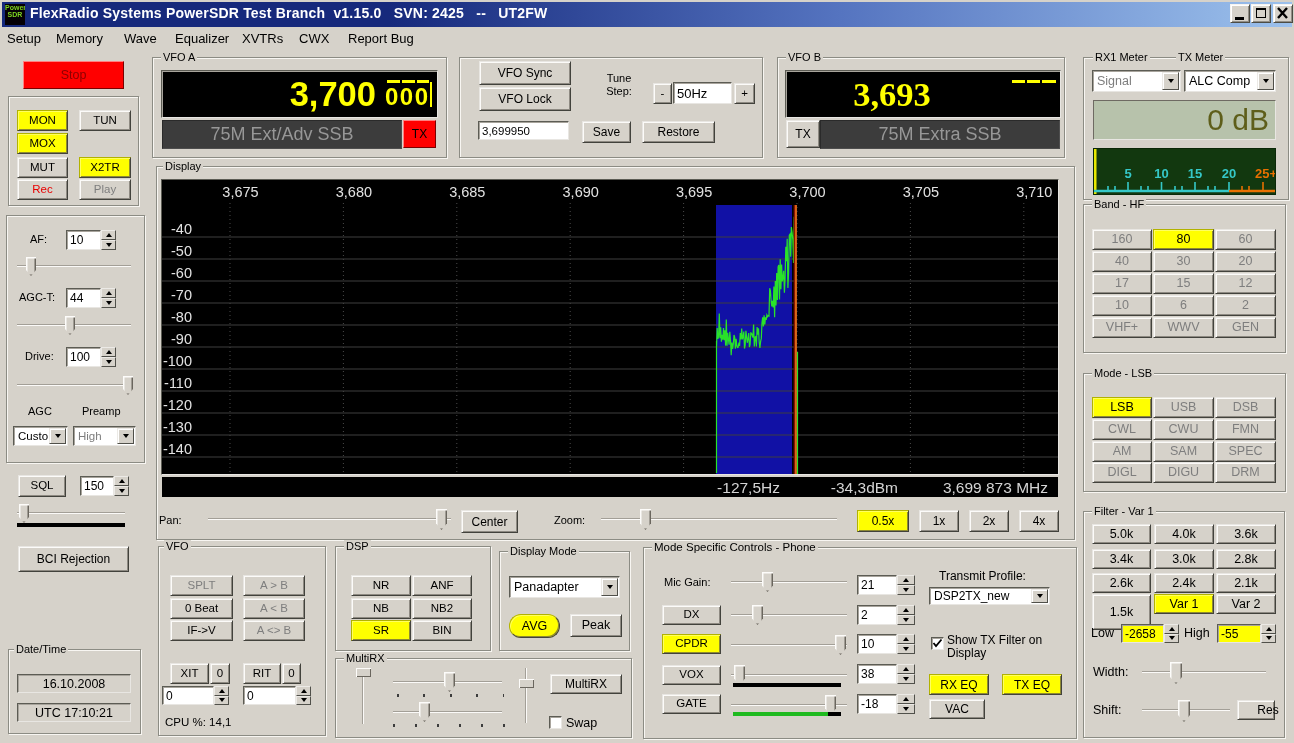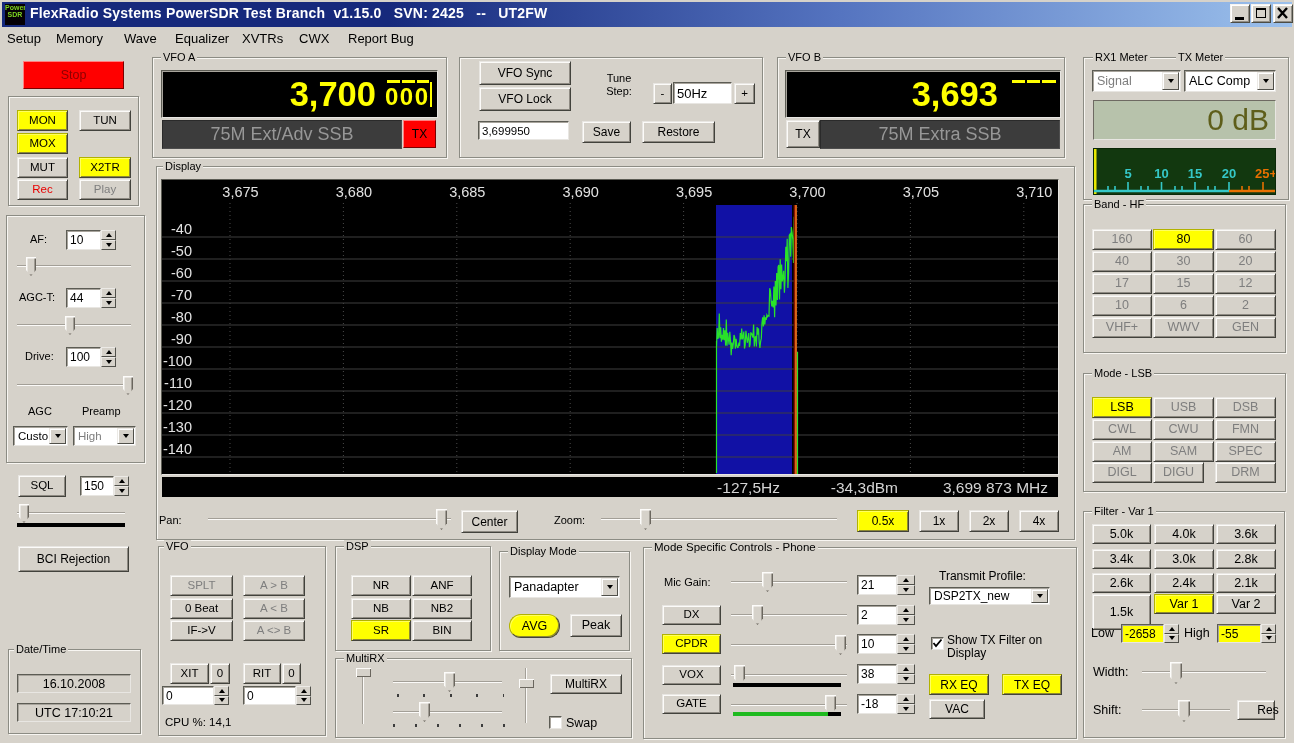--- a/index.html
+++ b/index.html
@@ -153,21 +153,21 @@
 <div class="ab btn" style="left:653px;top:83px;width:19px;height:21px;">-</div>
 <div class="ab tb" style="left:673px;top:82px;width:59px;height:22px;font-size:13px;">50Hz</div>
 <div class="ab btn" style="left:734px;top:83px;width:21px;height:21px;">+</div>
 <div class="ab btn" style="left:582px;top:121px;width:49px;height:22px;font-size:12px;">Save</div>
 <div class="ab btn" style="left:642px;top:121px;width:73px;height:22px;font-size:12px;">Restore</div>
 
 <div class="ab g" style="left:777px;top:57px;width:288px;height:101px;">
     <span class="glab" style="left:8px;">VFO B</span>
   </div>
 <div class="ab sunk" style="left:785px;top:70px;width:276px;height:48px;background:#000;"></div>
-<div class="ab" style="left:786px;top:71px;width:212px;height:45px;color:#ffff00;font-weight:bold;font-size:34.5px;text-align:right;line-height:46px;">3,693</div>
+<div class="ab" style="left:786px;top:71px;width:212px;height:45px;color:#ffff00;font-weight:bold;font-size:34.5px;text-align:center;line-height:46px;font-family:Liberation Serif, serif;">3,693</div>
 <div class="ab" style="left:1011px;top:84px;width:50px;color:#000000;font-weight:bold;font-size:24px;line-height:25px;letter-spacing:1.5px;margin-top:36px;">007</div>
 <div class="ab" style="left:1012px;top:80px;width:13px;height:3px;background:#ffff00;"></div>
 <div class="ab" style="left:1027px;top:80px;width:13px;height:3px;background:#ffff00;"></div>
 <div class="ab" style="left:1042px;top:80px;width:14px;height:3px;background:#ffff00;"></div>
 <div class="ab btn" style="left:786px;top:120px;width:34px;height:28px;font-size:12px;">TX</div>
 <div class="ab darkbar" style="left:820px;top:120px;width:240px;height:29px;">75M Extra SSB</div>
 
 <div class="ab g" style="left:156px;top:166px;width:919px;height:374px;">
     <span class="glab" style="left:6px;">Display</span>
   </div>
@@ -461,21 +461,21 @@
 <div class="ab btn y" style="left:1092px;top:397px;width:60px;height:21px;font-size:12.5px;">LSB</div>
 <div class="ab btn dis" style="left:1153px;top:397px;width:61px;height:21px;font-size:12.5px;">USB</div>
 <div class="ab btn dis" style="left:1215px;top:397px;width:61px;height:21px;font-size:12.5px;">DSB</div>
 <div class="ab btn dis" style="left:1092px;top:419px;width:60px;height:21px;font-size:12.5px;">CWL</div>
 <div class="ab btn dis" style="left:1153px;top:419px;width:61px;height:21px;font-size:12.5px;">CWU</div>
 <div class="ab btn dis" style="left:1215px;top:419px;width:61px;height:21px;font-size:12.5px;">FMN</div>
 <div class="ab btn dis" style="left:1092px;top:441px;width:60px;height:21px;font-size:12.5px;">AM</div>
 <div class="ab btn dis" style="left:1153px;top:441px;width:61px;height:21px;font-size:12.5px;">SAM</div>
 <div class="ab btn dis" style="left:1215px;top:441px;width:61px;height:21px;font-size:12.5px;">SPEC</div>
 <div class="ab btn dis" style="left:1092px;top:462px;width:60px;height:21px;font-size:12.5px;">DIGL</div>
-<div class="ab btn dis" style="left:1153px;top:462px;width:51px;height:21px;font-size:12.5px;">DIGU</div>
+<div class="ab btn dis" style="left:1153px;top:462px;width:61px;height:21px;font-size:12.5px;">DIGU</div>
 <div class="ab btn dis" style="left:1215px;top:462px;width:61px;height:21px;font-size:12.5px;">DRM</div>
 
 <div class="ab g" style="left:1083px;top:511px;width:202px;height:227px;">
     <span class="glab" style="left:8px;">Filter - Var 1</span>
   </div>
 <div class="ab btn" style="left:1092px;top:524px;width:59px;height:20px;font-size:12.5px;">5.0k</div>
 <div class="ab btn" style="left:1154px;top:524px;width:60px;height:20px;font-size:12.5px;">4.0k</div>
 <div class="ab btn" style="left:1216px;top:524px;width:60px;height:20px;font-size:12.5px;">3.6k</div>
 <div class="ab btn" style="left:1092px;top:549px;width:59px;height:20px;font-size:12.5px;">3.4k</div>
 <div class="ab btn" style="left:1154px;top:549px;width:60px;height:20px;font-size:12.5px;">3.0k</div>

